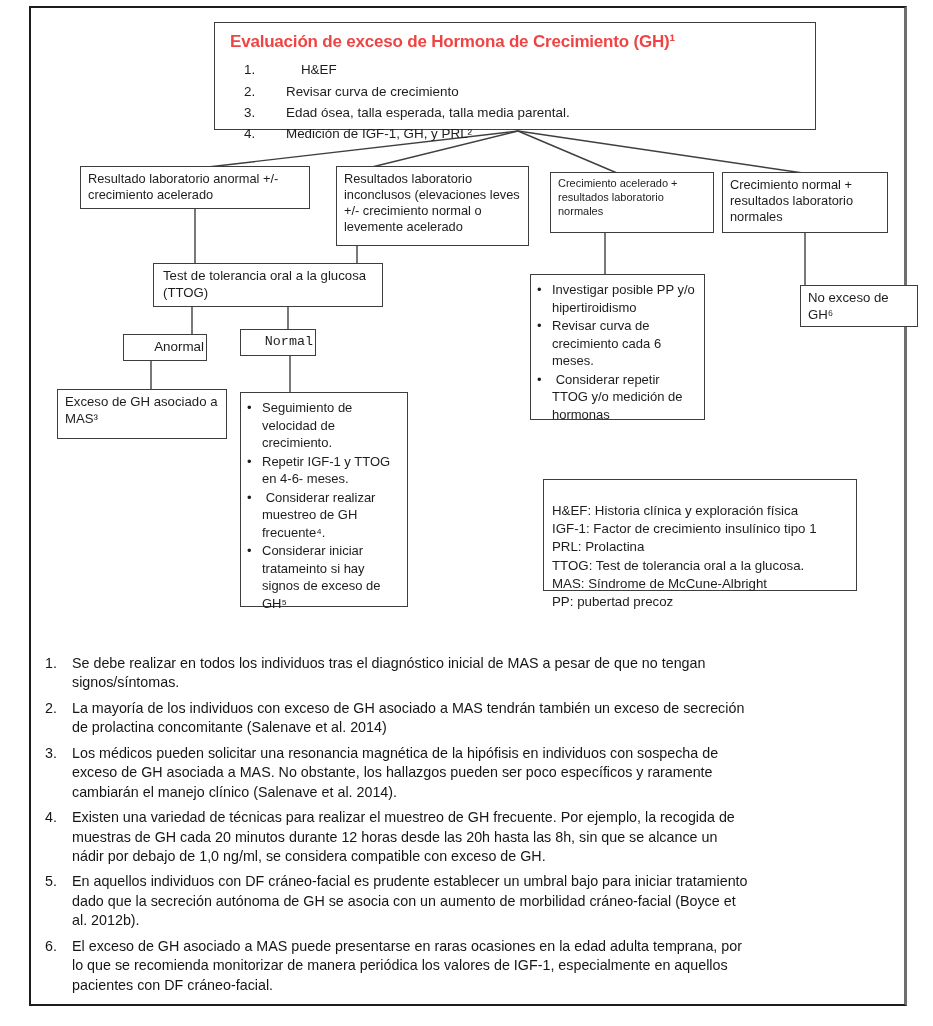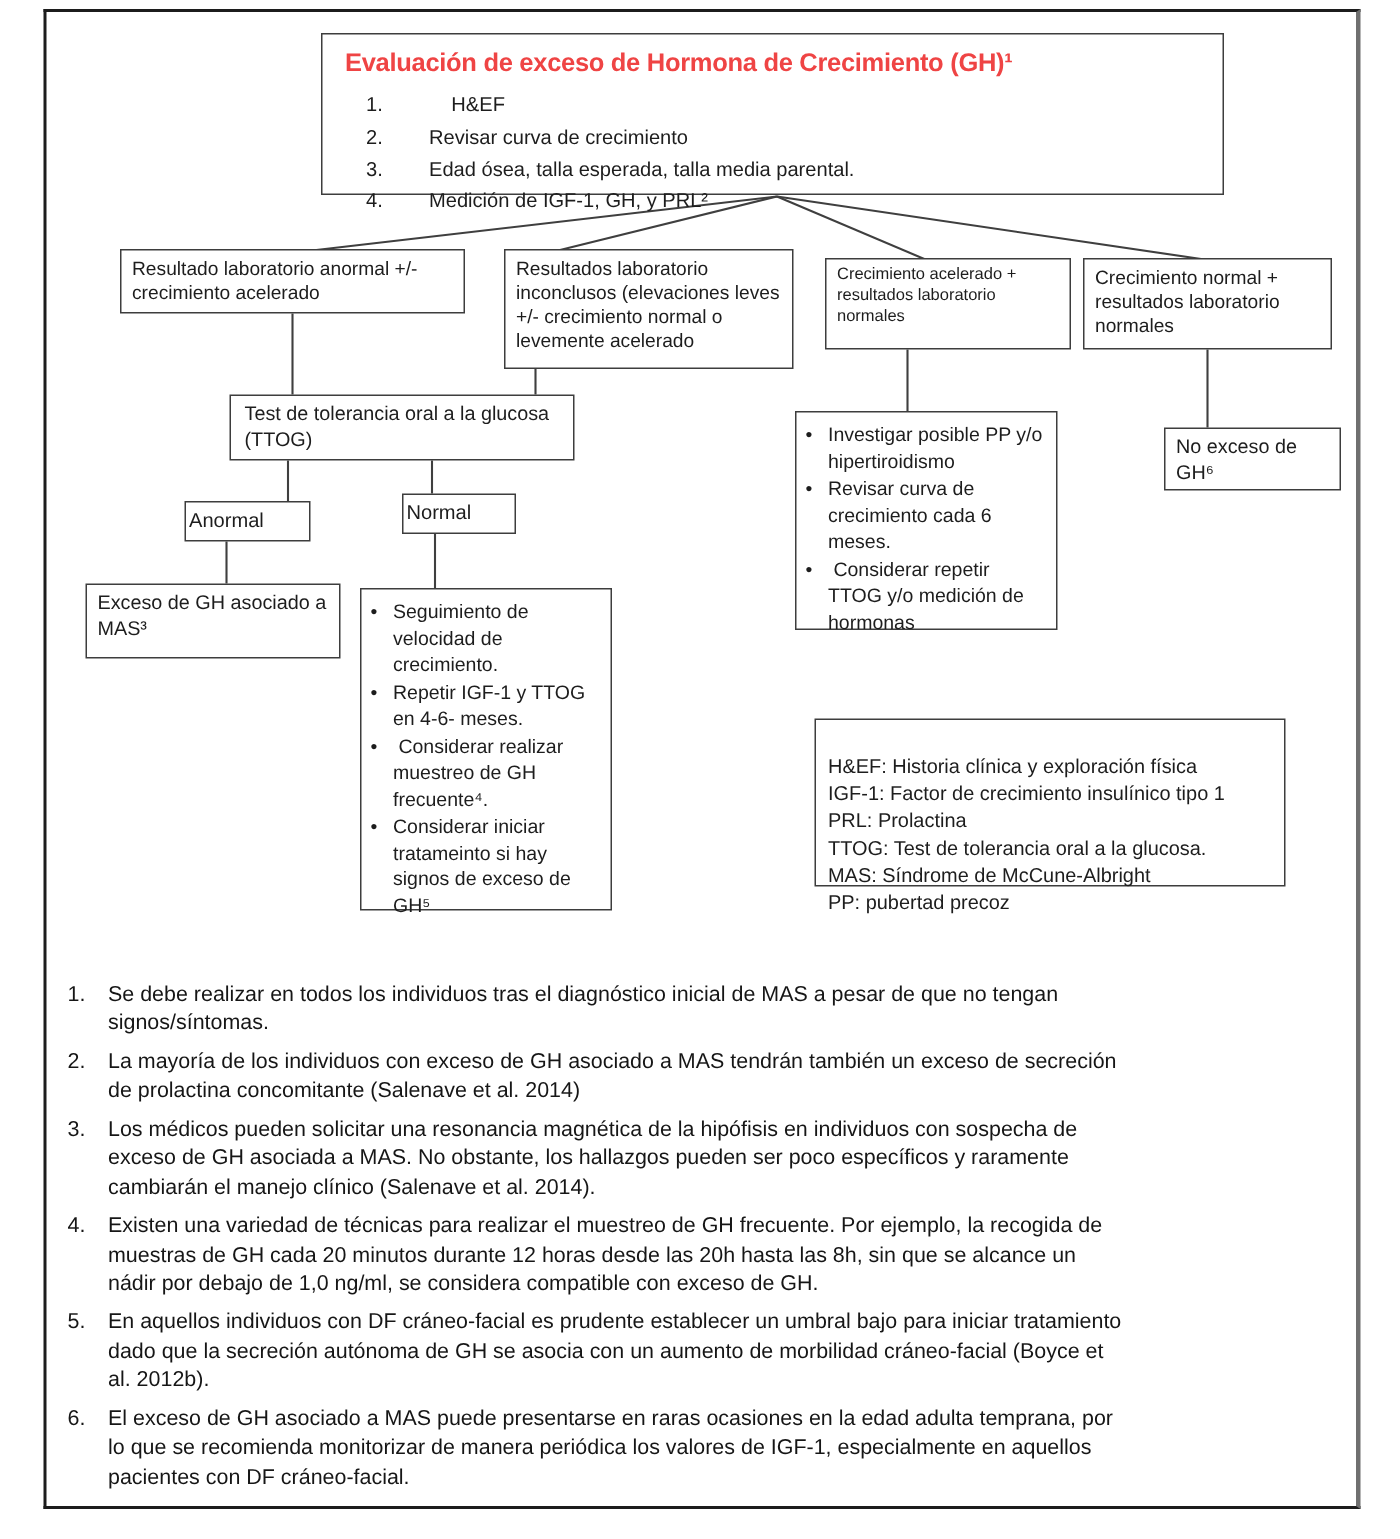--- a/index.html
+++ b/index.html
@@ -23,21 +23,21 @@
     font-weight:bold;font-size:17px;letter-spacing:-0.2px;white-space:nowrap;
     margin:2px 0 7px 0;color:#ef4444;
   }
   .li-row{display:flex;align-items:flex-start;}
   .li-text{white-space:pre-wrap;}
   .num-list .li-marker{flex:0 0 42px;}
   .title-box .num-list{font-size:13.4px;line-height:1.58;margin-left:14px;}
   .bullet-list .li-row{margin-bottom:1px;}
   .bullet-list .li-marker{flex:0 0 15px;text-align:left;}
   .bullets{font-size:13px;line-height:1.35;padding:6px 6px;}
-  .center-label{display:flex;align-items:center;justify-content:flex-start;font-size:13.4px;padding:2px;}
+  .center-label{display:flex;align-items:center;justify-content:flex-end;font-size:13.4px;padding:2px;}
   .legend{font-size:13.3px;line-height:1.37;padding:22px 8px;}
   .legend .li-row{white-space:nowrap;}
   .footnotes{
     position:absolute;left:45px;top:654px;width:705px;
     font-size:14.3px;line-height:1.36;color:#161616;
   }
   .footnotes .li-row{margin-bottom:6px;}
   .footnotes .li-marker{flex:0 0 27px;}
 </style>
 </head>
@@ -101,21 +101,21 @@
   </div>
 
   <div class="box" style="left:153px;top:263px;width:230px;height:44px;font-size:13.2px;padding:4px 9px;">
     <span>Test de tolerancia oral a la glucosa (TTOG)</span>
   </div>
 
   <div class="box center-label" style="left:123px;top:334px;width:84px;height:27px;">
     <span>Anormal</span>
   </div>
 
-  <div class="box center-label" style="left:268px;top:329px;width:76px;height:27px;">
+  <div class="box center-label" style="left:240px;top:329px;width:76px;height:27px;font-family:Liberation Mono, monospace;">
     <span>Normal</span>
   </div>
 
   <div class="box" style="left:57px;top:389px;width:170px;height:50px;font-size:13.2px;">
     <span>Exceso de GH asociado a MAS³</span>
   </div>
 
   <div class="box bullets bullet-list" style="left:240px;top:392px;width:168px;height:215px;">
       <div class="li-row">
         <span class="li-marker">•</span>
@@ -143,21 +143,21 @@
       <div class="li-row">
         <span class="li-marker">•</span>
         <span class="li-text">Revisar curva de crecimiento cada 6 meses.</span>
       </div>
       <div class="li-row">
         <span class="li-marker">•</span>
         <span class="li-text"> Considerar repetir TTOG y/o medición de hormonas</span>
       </div>
     </div>
 
-  <div class="box" style="left:776px;top:285px;width:118px;height:42px;font-size:13.2px;">
+  <div class="box" style="left:800px;top:285px;width:118px;height:42px;font-size:13.2px;">
     <span>No exceso de GH⁶</span>
   </div>
 
   <div class="box legend" style="left:543px;top:479px;width:314px;height:112px;">
       <div class="li-row">
         <span class="li-text">H&amp;EF: Historia clínica y exploración física</span>
       </div>
       <div class="li-row">
         <span class="li-text">IGF-1: Factor de crecimiento insulínico tipo 1</span>
       </div>

